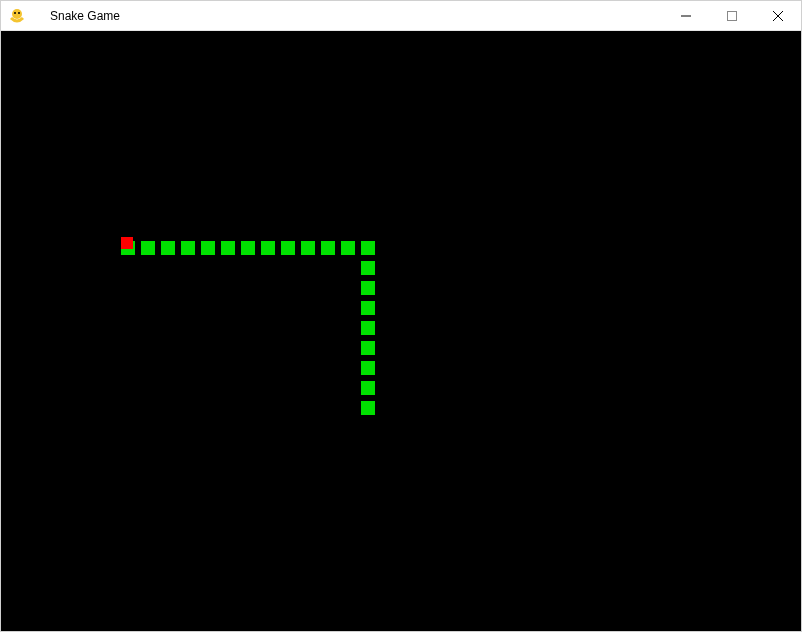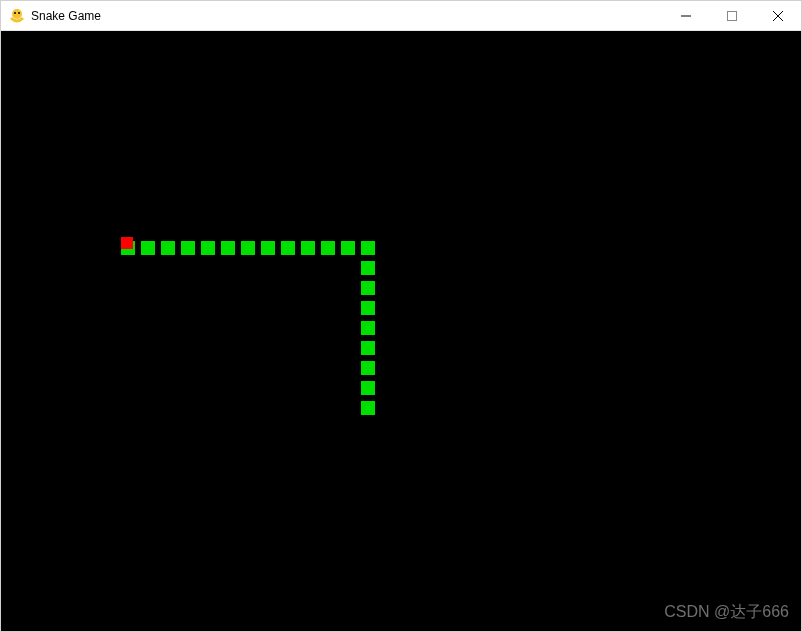--- a/index.html
+++ b/index.html
@@ -23,20 +23,21 @@
       flex-direction: column;
       background: #fff;
     }
     .titlebar {
       height: 30px;
       background: #ffffff;
       display: flex;
       align-items: center;
       border-bottom: 1px solid #e5e5e5;
       flex-shrink: 0;
+      gap: 19px;
     }
     .titlebar-icon {
       width: 16px;
       height: 16px;
       margin-left: 8px;
       margin-right: 6px;
       display: inline-block;
     }
     .titlebar-title {
       font-size: 12px;
@@ -113,21 +114,20 @@
         <svg width="10" height="10" viewBox="0 0 10 10">
             <line x1="0" y1="0" x2="10" y2="10" stroke="#000" stroke-width="1"></line>
             <line x1="10" y1="0" x2="0" y2="10" stroke="#000" stroke-width="1"></line>
           </svg>
       </div>
     </div>
   </div>
 
   <div class="game-area" id="game-area">
 
-    <div class="watermark">CSDN @达子666</div>
   <div class="cell snake-cell" style="left: 120px; top: 210px; width: 14px; height: 14px; background: rgb(0, 224, 0);"></div>
       <div class="cell snake-cell" style="left: 140px; top: 210px; width: 14px; height: 14px; background: rgb(0, 224, 0);"></div>
       <div class="cell snake-cell" style="left: 160px; top: 210px; width: 14px; height: 14px; background: rgb(0, 224, 0);"></div>
       <div class="cell snake-cell" style="left: 180px; top: 210px; width: 14px; height: 14px; background: rgb(0, 224, 0);"></div>
       <div class="cell snake-cell" style="left: 200px; top: 210px; width: 14px; height: 14px; background: rgb(0, 224, 0);"></div>
       <div class="cell snake-cell" style="left: 220px; top: 210px; width: 14px; height: 14px; background: rgb(0, 224, 0);"></div>
       <div class="cell snake-cell" style="left: 240px; top: 210px; width: 14px; height: 14px; background: rgb(0, 224, 0);"></div>
       <div class="cell snake-cell" style="left: 260px; top: 210px; width: 14px; height: 14px; background: rgb(0, 224, 0);"></div>
       <div class="cell snake-cell" style="left: 280px; top: 210px; width: 14px; height: 14px; background: rgb(0, 224, 0);"></div>
       <div class="cell snake-cell" style="left: 300px; top: 210px; width: 14px; height: 14px; background: rgb(0, 224, 0);"></div>

